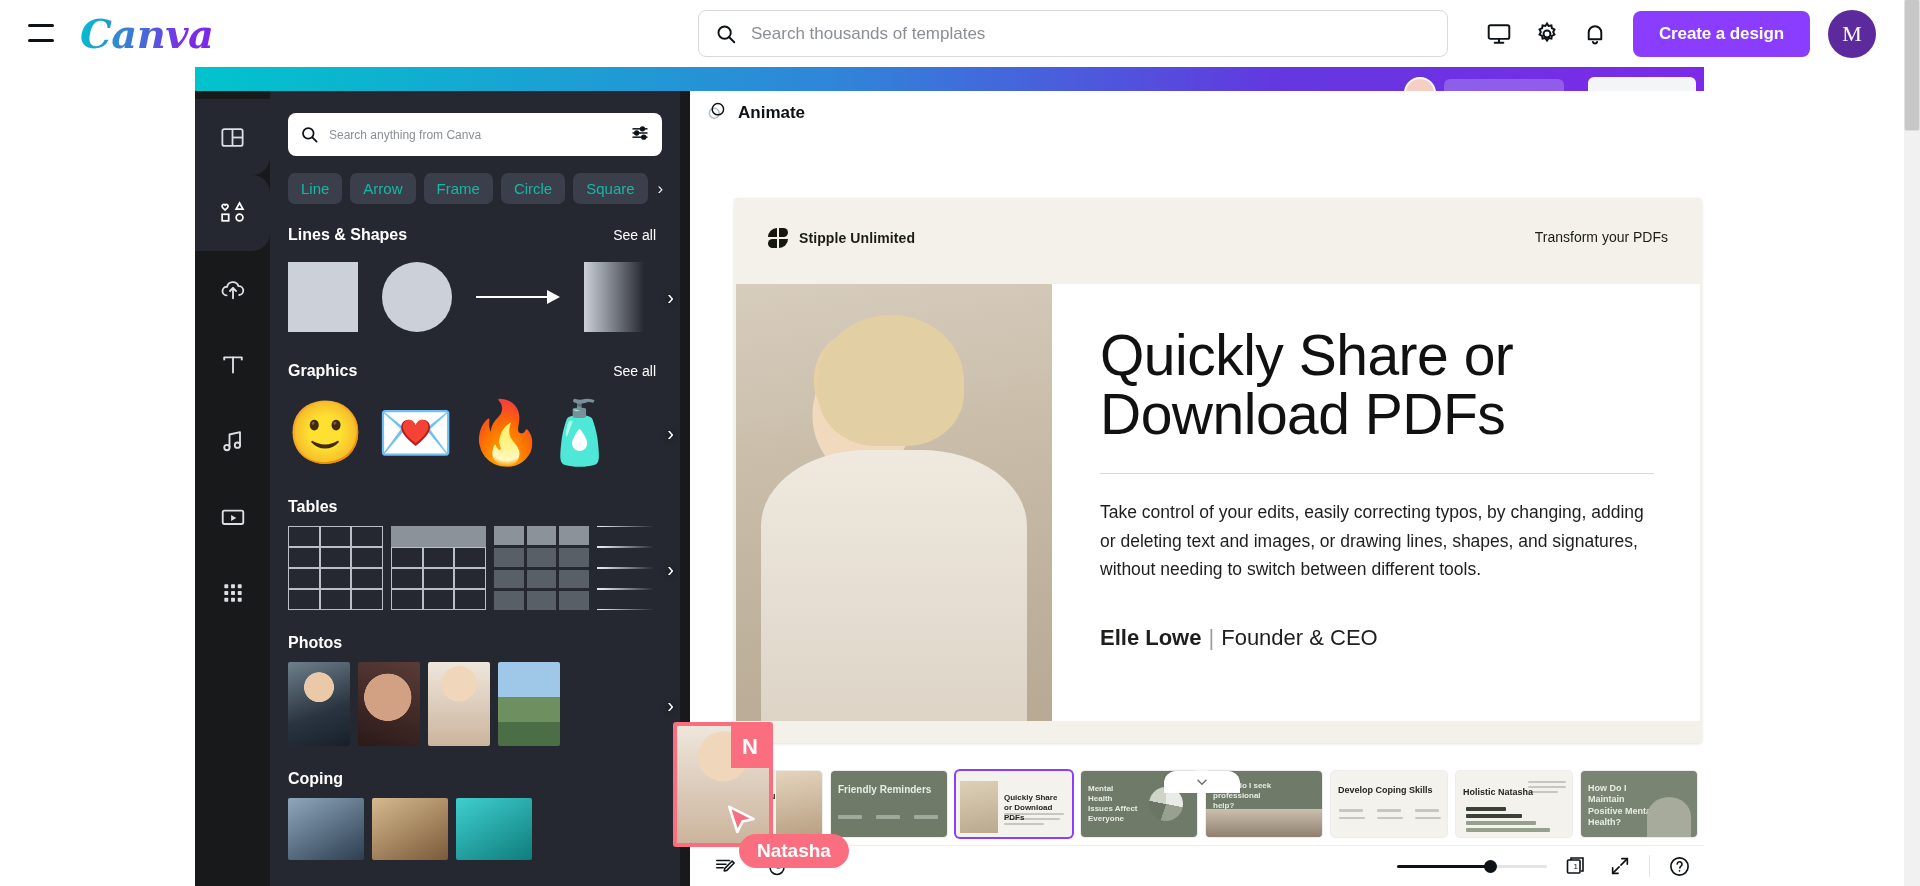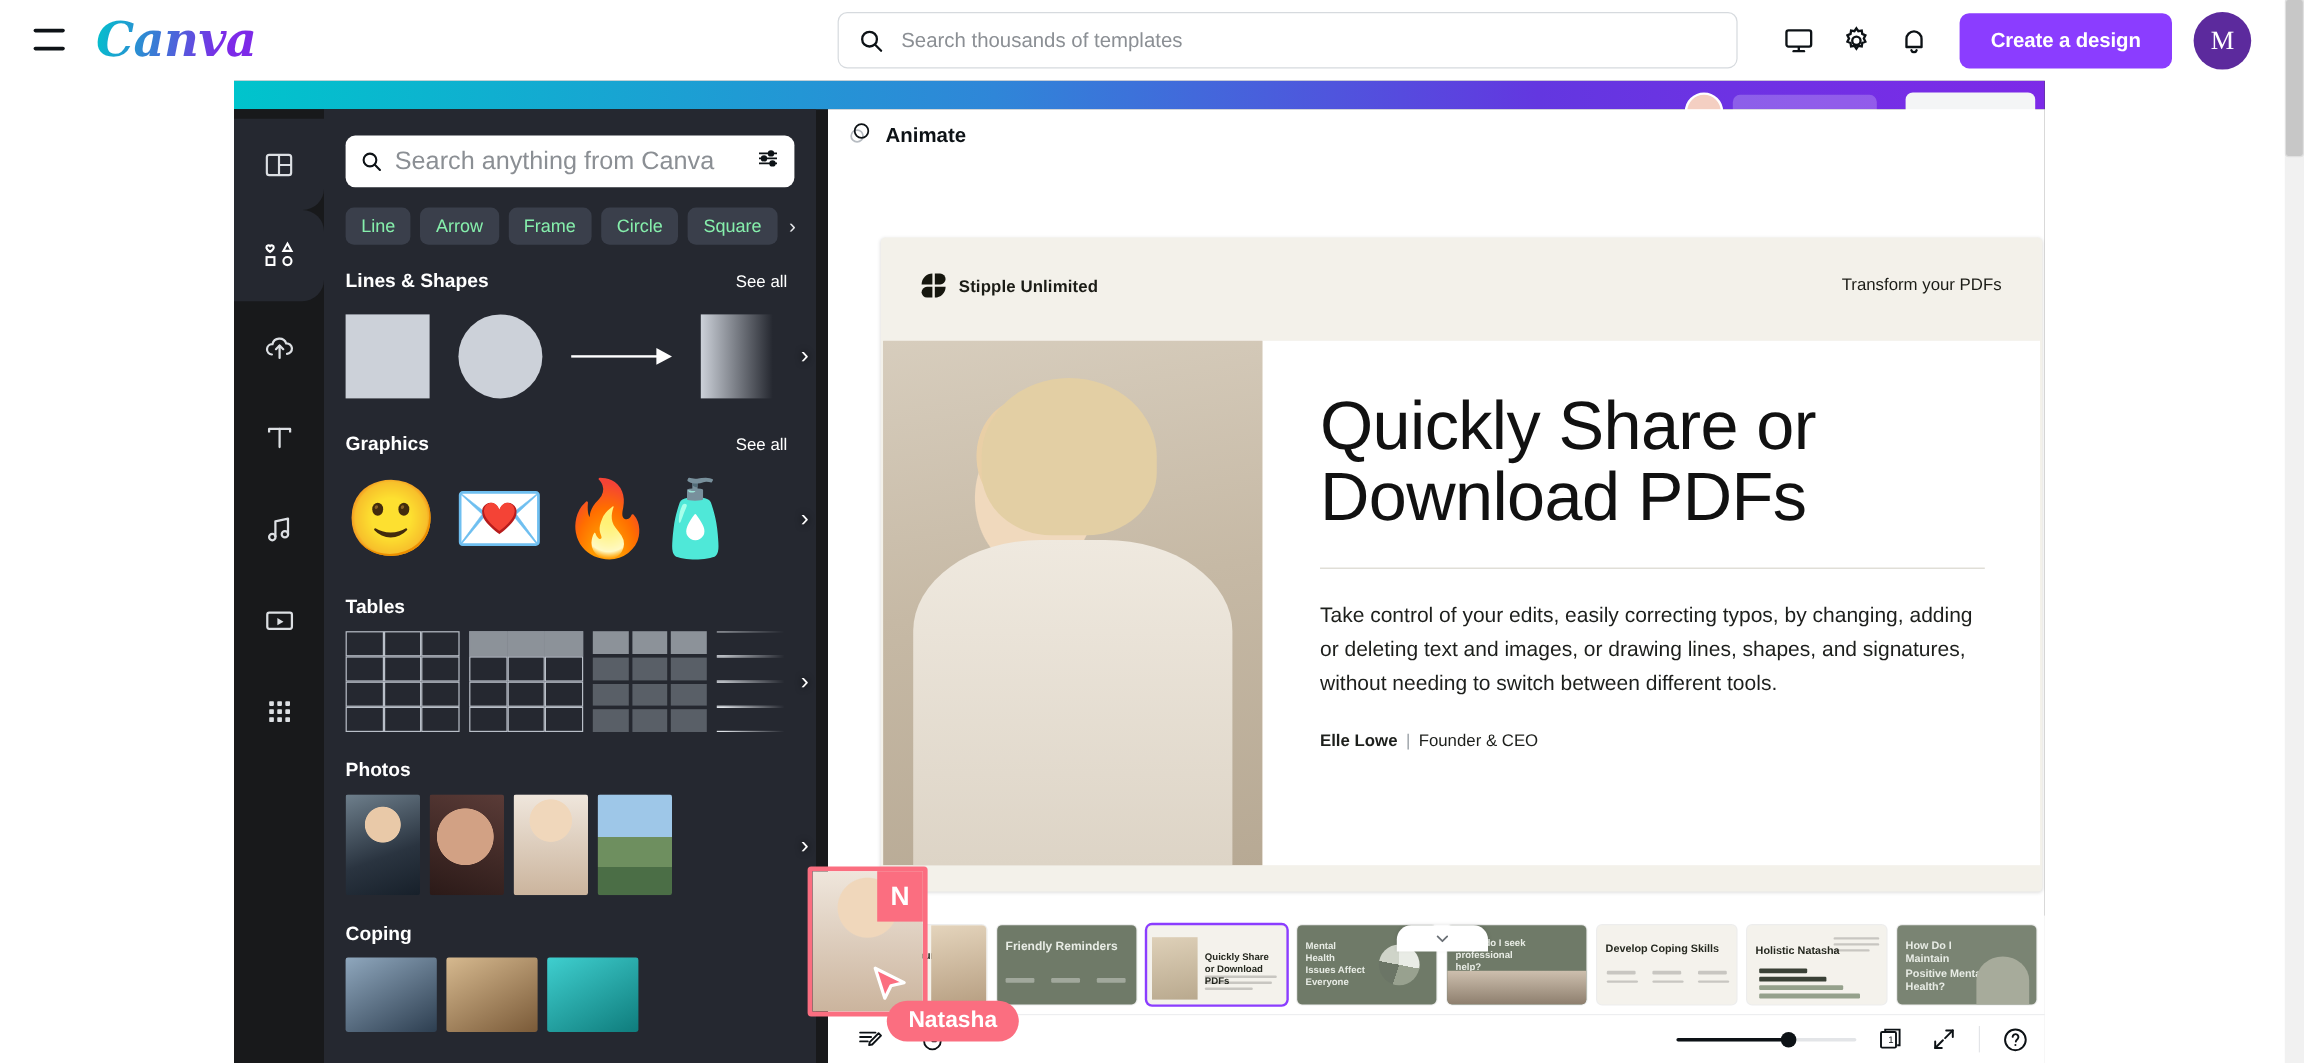--- a/index.html
+++ b/index.html
@@ -115,28 +115,28 @@
   
   .side-panel {
     position: absolute; left: 75px; top: 24px; width: 410px; height: 795px;
     background: #252830; overflow: hidden;
   }
   .panel-search {
     margin: 22px 18px 0 18px; height: 43px; background: #fff; border-radius: 8px;
     display: flex; align-items: center; padding: 0 12px;
   }
   .panel-search input {
-    flex: 1; border: none; outline: none; margin-left: 10px; font-size: 21px;
+    flex: 1; border: none; outline: none; margin-left: 10px; font-size: 12px;
     color: #0d1216; background: transparent; font-family: "Liberation Sans", sans-serif;
   }
   .panel-search input::placeholder { color: #8b8f94; }
 
   .chips { display: flex; align-items: center; margin: 17px 0 0 18px; gap: 8px; }
   .chip {
-    background: #3a3f4b; color: #86efac; font-size: 15px;
+    background: #3a3f4b; color: #14b8a6; font-size: 15px;
     padding: 7px 13px; border-radius: 7px; white-space: nowrap; cursor: pointer;
   }
   .chips-next { color: #e8eaed; font-size: 17px; margin-left: 2px; cursor: pointer; }
 
   .sec-head {
     display:flex; align-items:baseline; justify-content:space-between;
     margin: 22px 24px 10px 18px;
   }
   .sec-title { color: #fff; font-size: 16px; font-weight: 700; }
   .sec-seeall { color: #ffffff; font-size: 14px; cursor: pointer; }
@@ -223,21 +223,21 @@
   .slide-body { position:absolute; left: 2px; right: 2px; top: 86px; bottom: 22px;
                 background:#fff; display:flex; }
   .slide-photo { width: 316px; flex: none; position: relative; overflow: hidden; background:#cfc2ae; }
   .slide-text { flex: 1; padding: 42px 46px 0 48px; position: relative; }
   .slide-title {
     font-size: 57px; line-height: 1.03; font-weight: 400; color: #111; letter-spacing: -0.5px;
     font-family: "Liberation Sans", sans-serif;
   }
   .slide-rule { margin: 30px 0 0 0; height:1px; background: #d9d6ce; }
   .slide-para { margin-top: 24px; font-size: 17.5px; line-height: 1.62; color: #1d1f1c; max-width: 620px; }
-  .slide-attr { margin-top: 26px; font-size: 14px; color: #1d1f1c; }
+  .slide-attr { margin-top: 42px; font-size: 22px; color: #1d1f1c; }
   .slide-attr b { font-weight: 700; }
   .slide-attr .sep { color:#9aa0a6; margin: 0 7px; }
 
   
   .strip-collapse {
     position: absolute; left: 50%; transform: translateX(-50%); bottom: 93px;
     width: 76px; height: 22px; background: #fff; border-radius: 12px 12px 0 0;
     box-shadow: 0 -1px 3px rgba(0,0,0,0.08);
     display:flex; align-items:center; justify-content:center; cursor: pointer; z-index: 5;
   }

